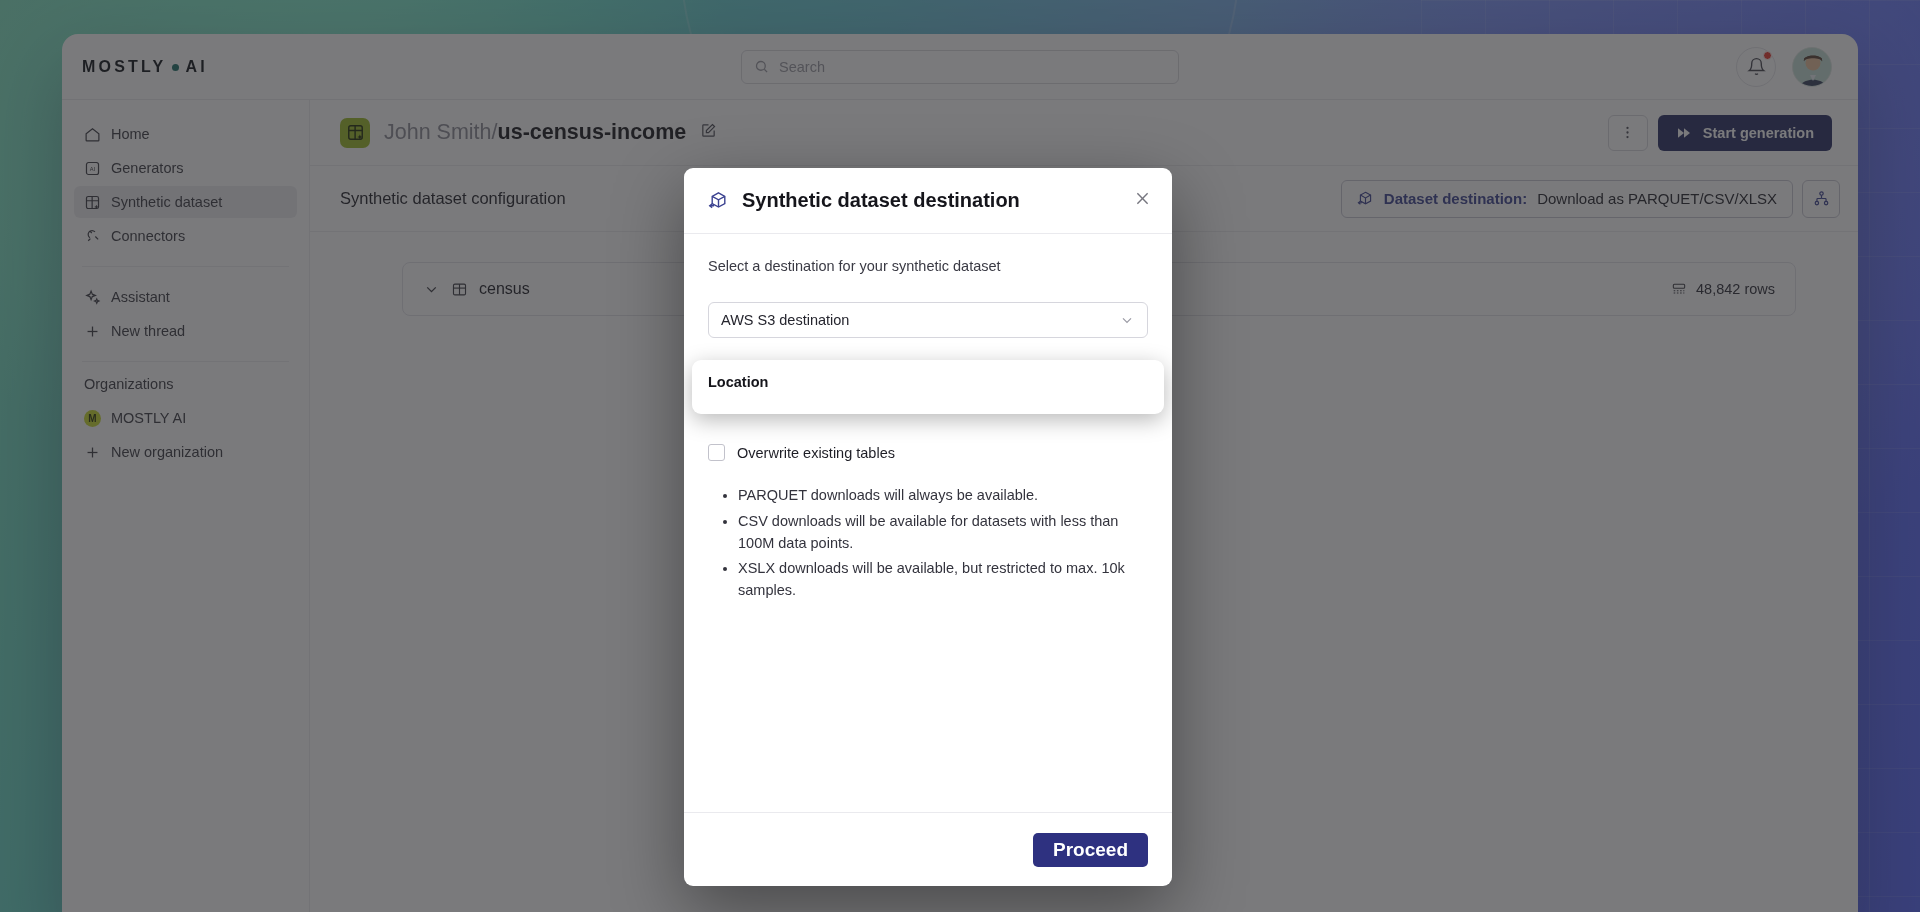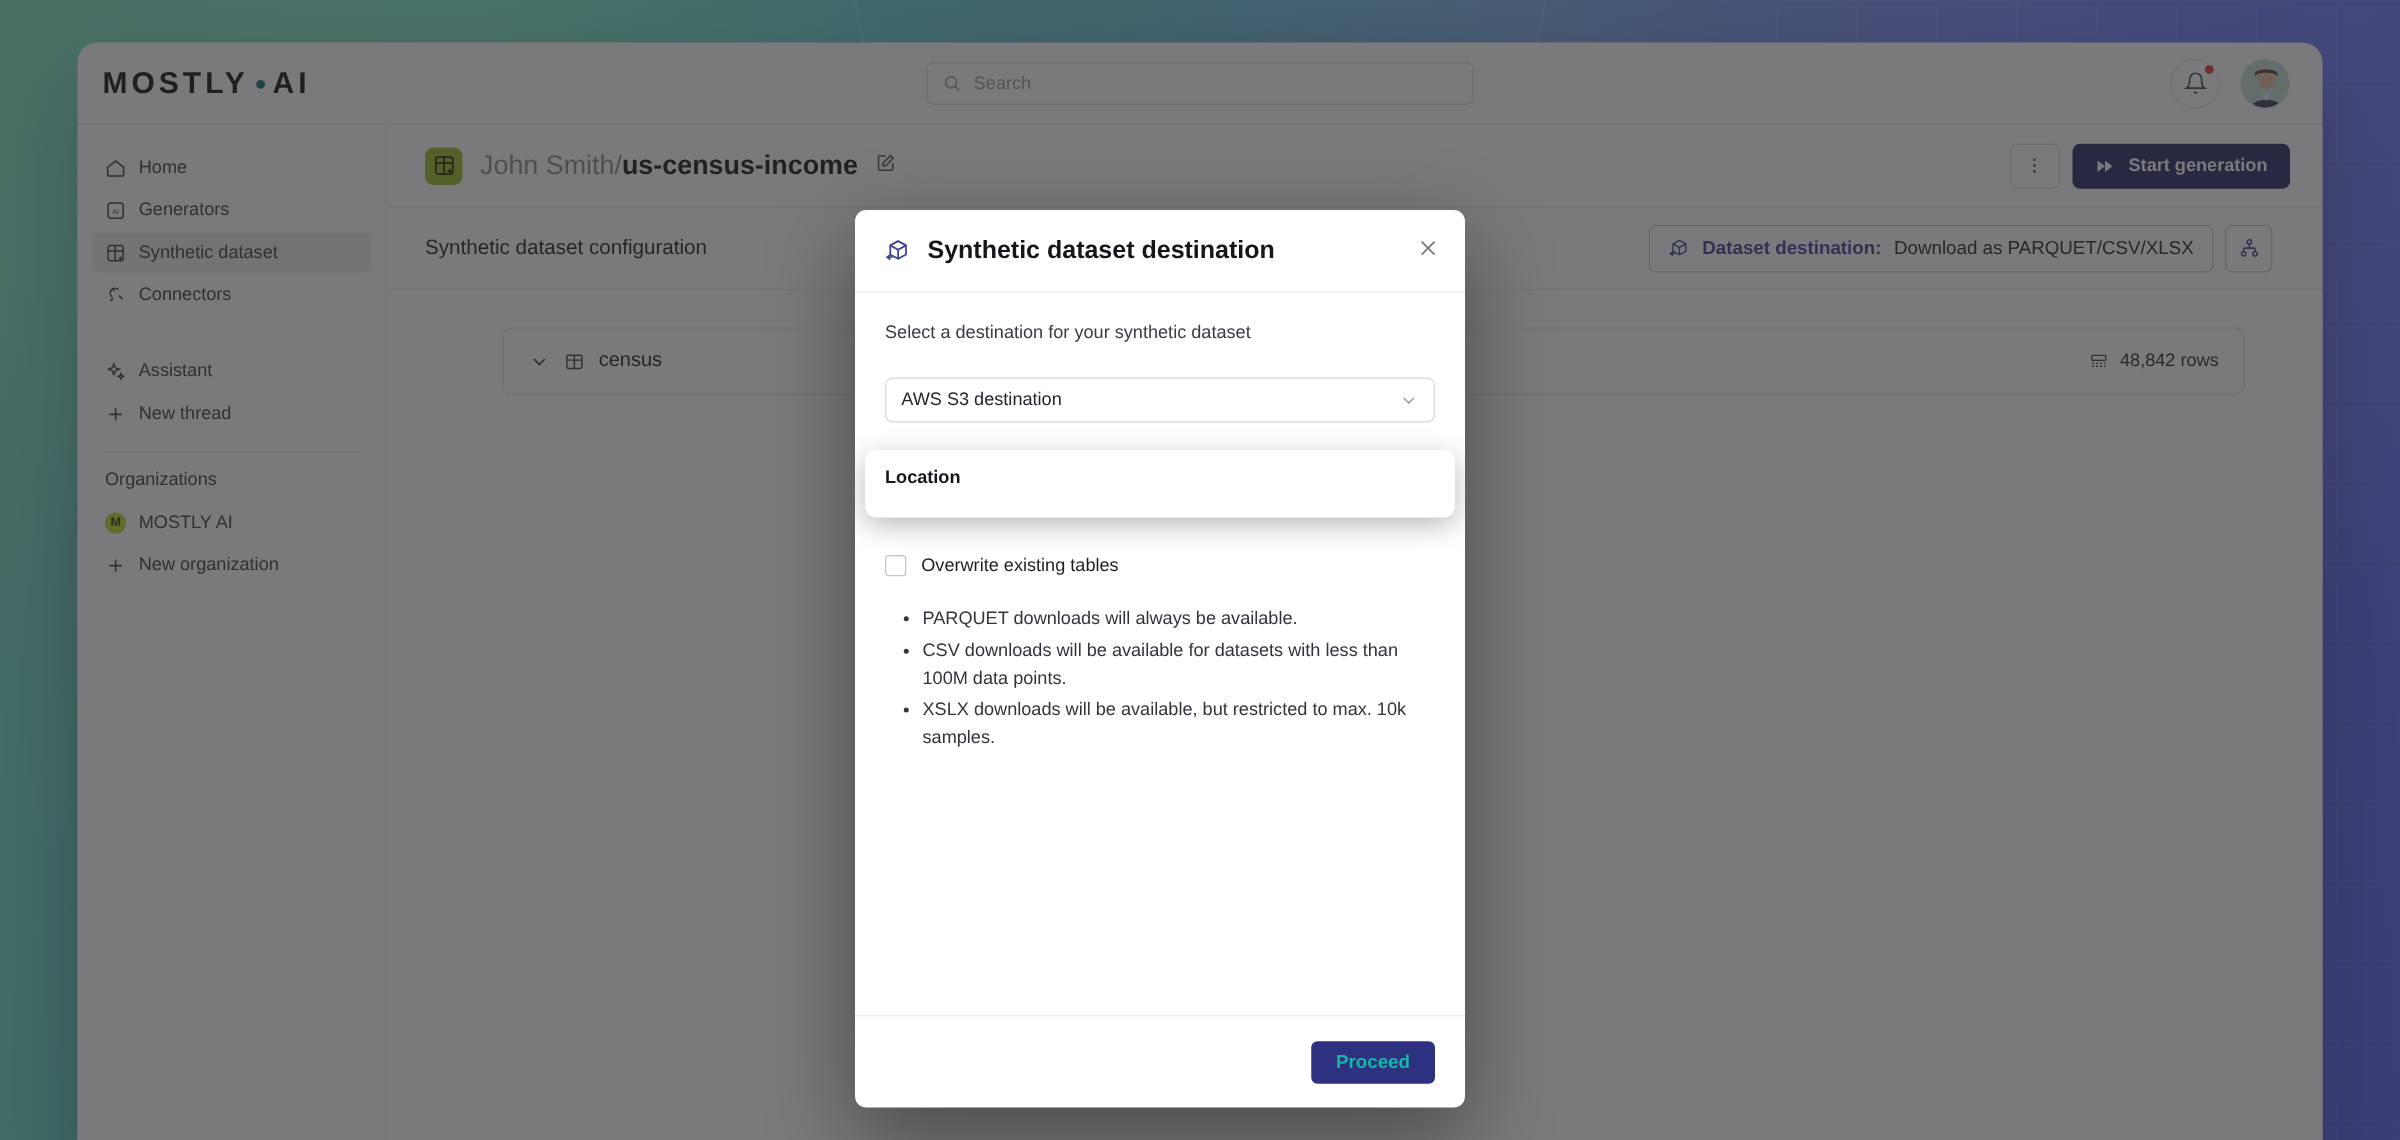--- a/index.html
+++ b/index.html
@@ -55,21 +55,21 @@
 
   
   .topbar {
     height: 66px;
     display: flex; align-items: center;
     padding: 0 26px 0 20px;
     border-bottom: 1px solid #e9e9ec;
     position: relative;
   }
   .logo {
-    font-size: 24px; font-weight: 700; letter-spacing: 3.2px;
+    font-size: 16px; font-weight: 700; letter-spacing: 3.2px;
     color: #0d1117;
     display: flex; align-items: center; gap: 2px;
     white-space: nowrap;
   }
   .logo .dot {
     display: inline-block;
     width: 7px; height: 7px; border-radius: 50%;
     background: #1b6e66; margin: 0 4px;
     position: relative; top: 1px;
   }
@@ -165,21 +165,21 @@
   .primary-btn {
     height: 36px; padding: 0 18px; border-radius: 6px;
     background: #252a61; color: #fff;
     font-size: 14.5px; font-weight: 600;
     display: flex; align-items: center; gap: 11px;
     border: none; white-space: nowrap;
   }
 
   .sub-head {
     height: 66px; display: flex; align-items: center;
-    padding: 0 40px 0 30px; gap: 12px;
+    padding: 0 18px 0 30px; gap: 12px;
     border-bottom: 1px solid #ececef;
   }
   .sub-title { font-size: 16.5px; color: #1e1e26; }
   .sub-right { margin-left: auto; display: flex; align-items: center; gap: 9px; }
   .dest-pill {
     height: 38px; padding: 0 15px;
     border: 1px solid #c9c9d3; border-radius: 6px;
     display: flex; align-items: center; gap: 10px;
     font-size: 15px; background: #fff;
   }
@@ -272,22 +272,22 @@
   }
 
   .modal-foot {
     flex: 0 0 74px; height: 74px;
     border-top: 1px solid #eaeaee;
     display: flex; align-items: center; justify-content: flex-end;
     padding: 0 24px;
   }
   .proceed-btn {
     height: 34px; padding: 0 20px; border-radius: 5px;
-    background: #2e3180; color: #14b8a6; border: none;
-    font-size: 15px; font-weight: 600;
+    background: #2e3180; color: #ffffff; border: none;
+    font-size: 19px; font-weight: 600;
   }
 </style>
 </head>
 <body>
 
 <div id="backdrop">
   <div class="glow-a"></div>
   <div class="glow-b"></div>
   <div class="grid-r"></div>
   <div class="arc"></div>

